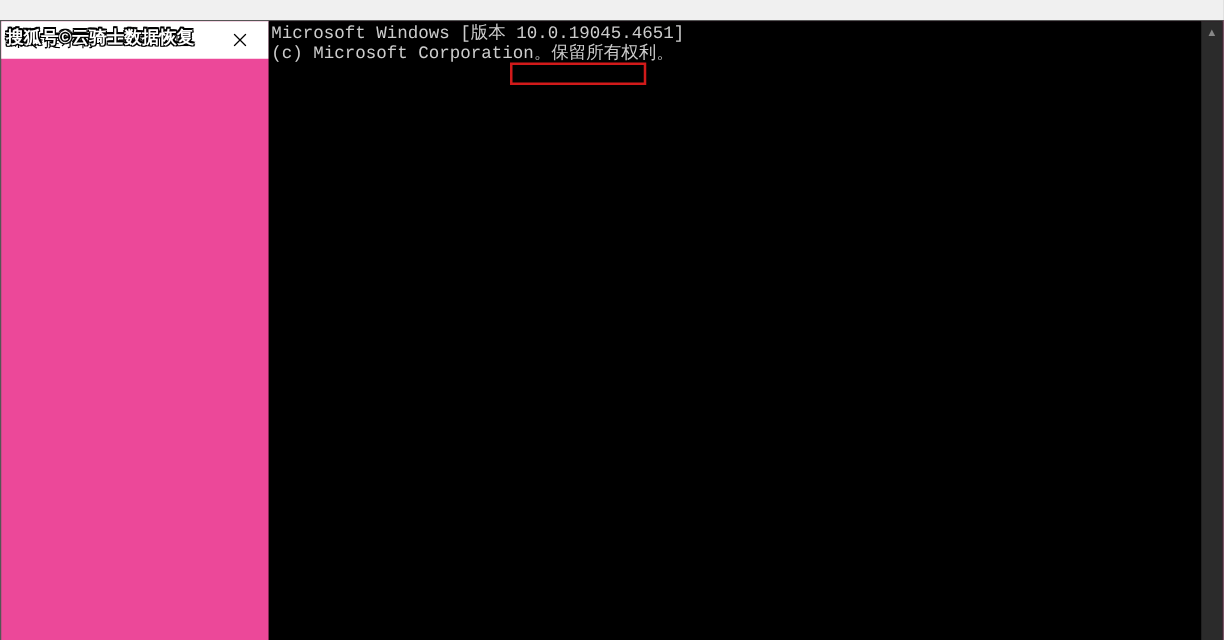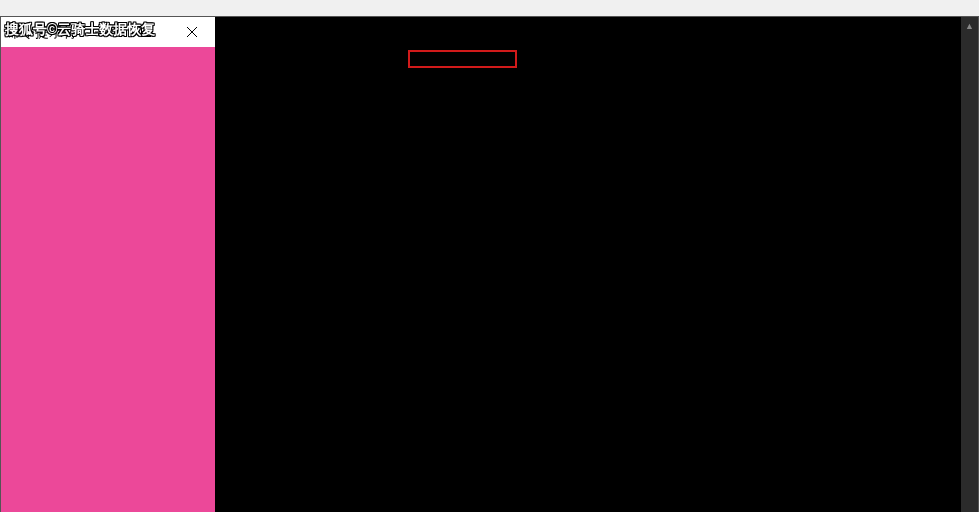--- a/index.html
+++ b/index.html
@@ -141,21 +141,21 @@
       </button>
       <button class="win-btn" aria-label="close">
         <svg width="10" height="10" viewBox="0 0 10 10">
             <path d="M0 0 L10 10 M10 0 L0 10" stroke="#000" stroke-width="1"></path>
           </svg>
       </button>
     </div>
   </div>
 
   <div class="terminal-wrap">
-    <div class="terminal"><span class="line"></span>
+    <div class="terminal"><span class="line">Microsoft Windows [版本 10.0.19045.4651]</span><span class="line">(c) Microsoft Corporation。保留所有权利。</span><span class="line"></span>
       <div id="hlbox" class="hl-box" style="left: 193.234px; top: 33px; width: 108.828px; height: 18px;"></div>
     </div>
     <div class="scrollbar">
       <div class="scroll-arrow">▲</div>
       <div class="scroll-track"></div>
       <div class="scroll-arrow">▼</div>
     </div>
   </div>
 
 </div>

